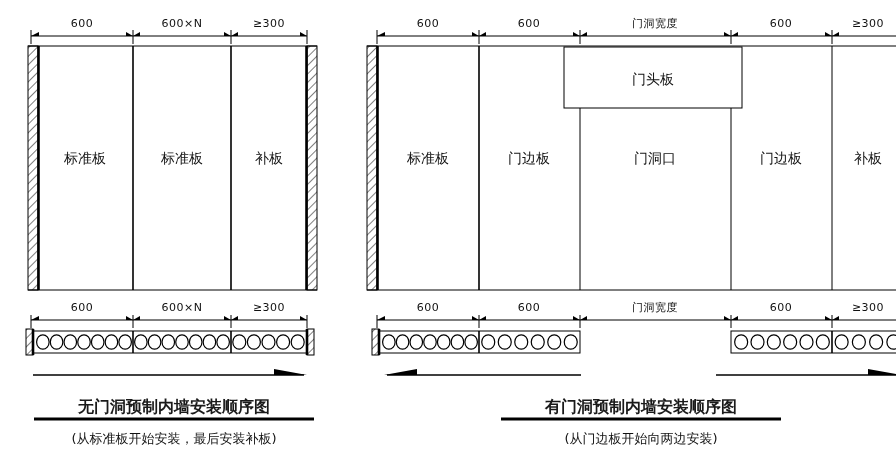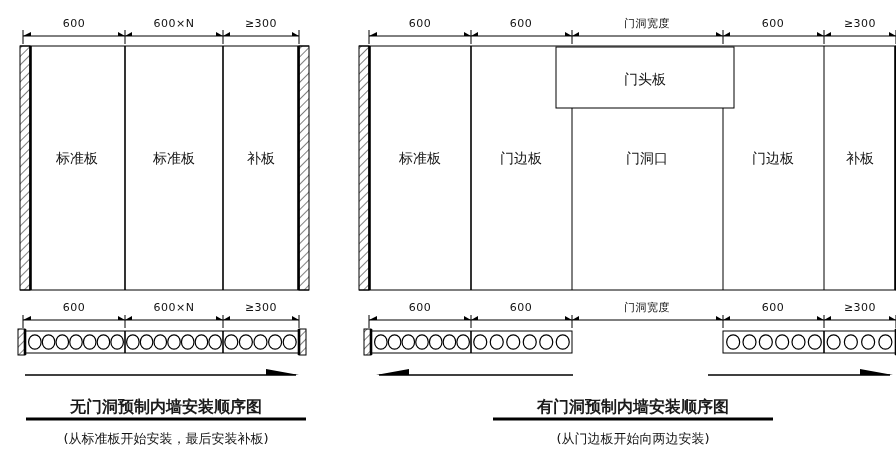--- a/index.html
+++ b/index.html
@@ -9,21 +9,21 @@
   }
   body {
     width: 896px;
     height: 469px;
     font-family: "DejaVu Sans", "Liberation Sans", sans-serif;
     overflow: hidden;
     position: relative;
   }
   #root {
     position: absolute;
-    left: 8px; top: 0;
+    left: 16px; top: 0;
     width: 876px; height: 469px;
   }
   svg.diagram {
     position: absolute;
     left: 0; top: 0;
     width: 896px;
     height: 469px;
     display: block;
   }
   text {

